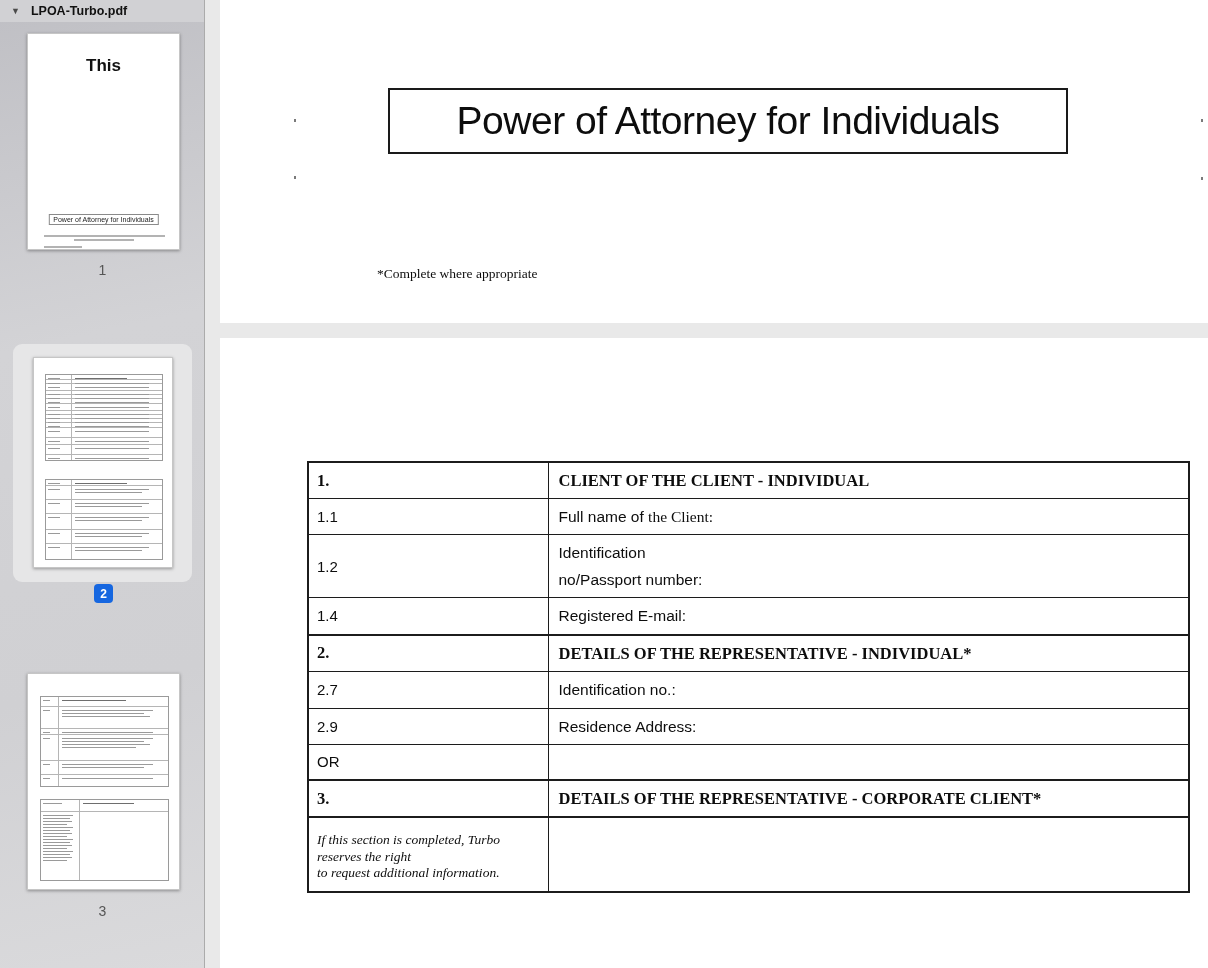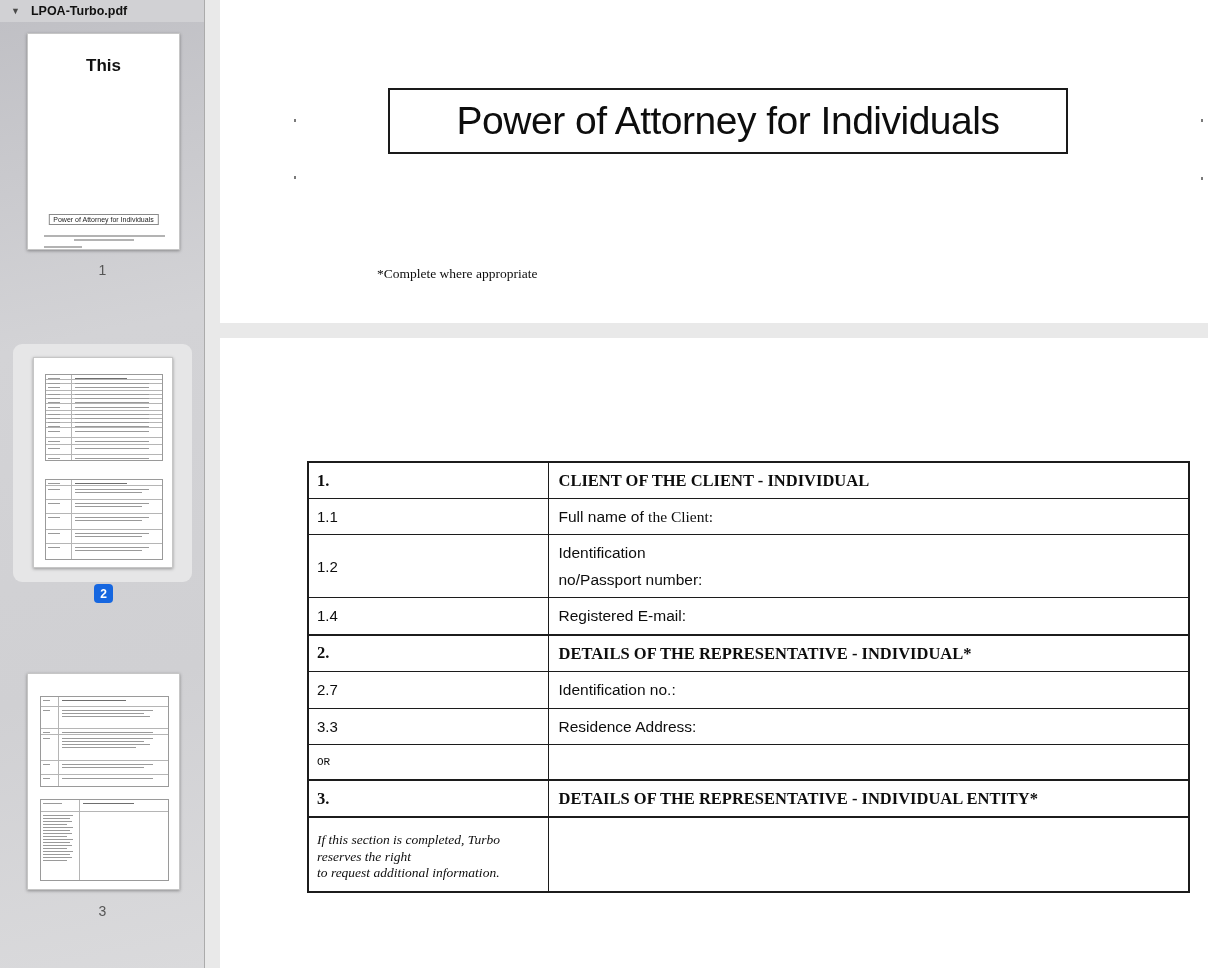--- a/index.html
+++ b/index.html
@@ -64,21 +64,21 @@
   #complete-note { position:absolute; left:140px; top:266px; font-family:"Liberation Serif", serif;
                    font-size:13.5px; color:#0d0d0d;margin-left:32px; }
 
   #poa-table { position:absolute; left:102px; top:461px; width:883px;
                border-collapse:collapse; table-layout:fixed; }
   #poa-table td { border:1px solid #1c1c1c; vertical-align:middle; }
   #poa-table { border:2px solid #1c1c1c; }
   #poa-table tr.section td { border-top:2px solid #1c1c1c; }
   .col-num { width:240px; padding:2px 6px 2px 8px; font-size:15px; color:#0d0d0d; }
   .col-num.header { font-family:"Liberation Serif", serif; font-weight:bold; font-size:16.5px; }
-  .col-num.serif  { font-family:Liberation Mono, monospace; font-size:11px; }
+  .col-num.serif  { font-family:Liberation Sans, sans-serif; font-size:15px; }
   .col-num.italic { font-family:"Liberation Serif", serif; font-style:italic; font-size:13.5px;
                     line-height:16.5px; vertical-align:top; padding-top:7px; white-space:pre-line; }
   .col-desc { padding:4px 8px 4px 10px; font-size:15.5px; line-height:27px;
               vertical-align:top; color:#0d0d0d; white-space:pre-line; }
   .seg-serif { font-family:"Liberation Serif", serif; }
   .seg-header { font-family:"Liberation Serif", serif; font-weight:bold; font-size:16.5px; }
 </style>
 </head>
 <body>
 
@@ -410,30 +410,30 @@
           </tr>
           <tr class="section">
             <td class="col-num header" style="height: 36px;">2.</td>
             <td class="col-desc"><span class="seg-header">DETAILS OF THE REPRESENTATIVE - INDIVIDUAL*</span></td>
           </tr>
           <tr>
             <td class="col-num" style="height: 37px;">2.7</td>
             <td class="col-desc"><span class="seg-sans">Identification no.:</span></td>
           </tr>
           <tr>
-            <td class="col-num" style="height: 36px;">3.3</td>
+            <td class="col-num" style="height: 36px;">2.9</td>
             <td class="col-desc"><span class="seg-sans">Residence Address:</span></td>
           </tr>
           <tr>
             <td class="col-num serif" style="height: 36px;">OR</td>
             <td class="col-desc"></td>
           </tr>
           <tr class="section">
             <td class="col-num header" style="height: 36px;">3.</td>
-            <td class="col-desc"><span class="seg-header">DETAILS OF THE REPRESENTATIVE - INDIVIDUAL ENTITY*</span></td>
+            <td class="col-desc"><span class="seg-header">DETAILS OF THE REPRESENTATIVE - CORPORATE CLIENT*</span></td>
           </tr>
           <tr class="section">
             <td class="col-num italic" style="height: 75px;">If this section is completed, Turbo
 reserves the right
 to request additional information.</td>
             <td class="col-desc"></td>
           </tr>
         </tbody>
     </table>
   </div>

